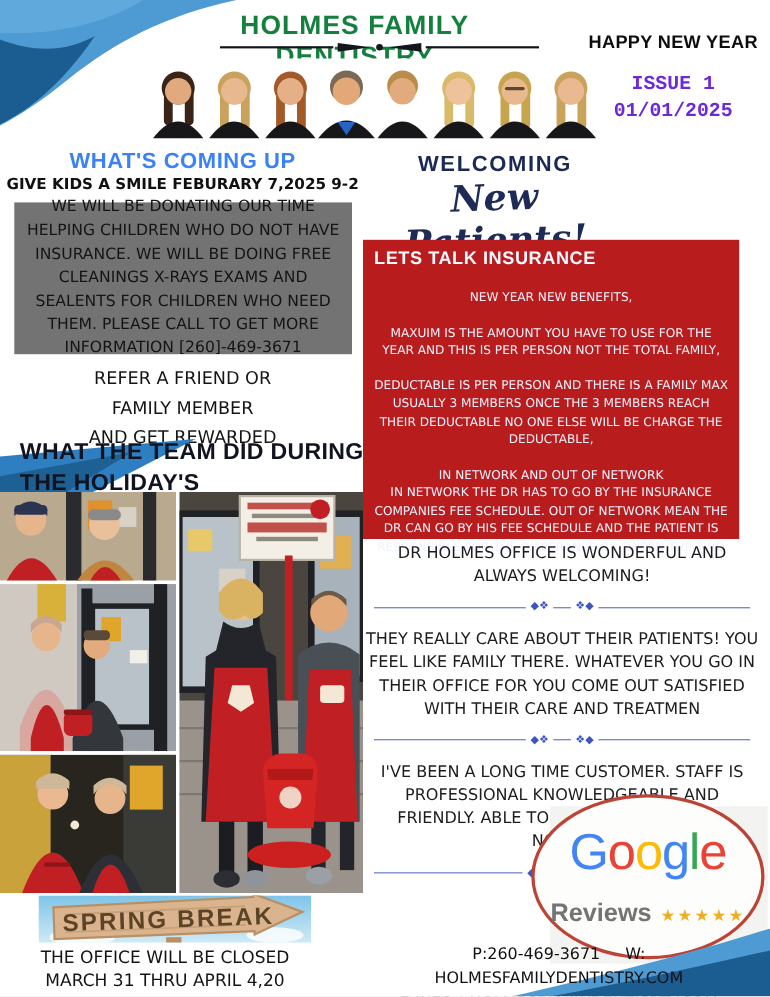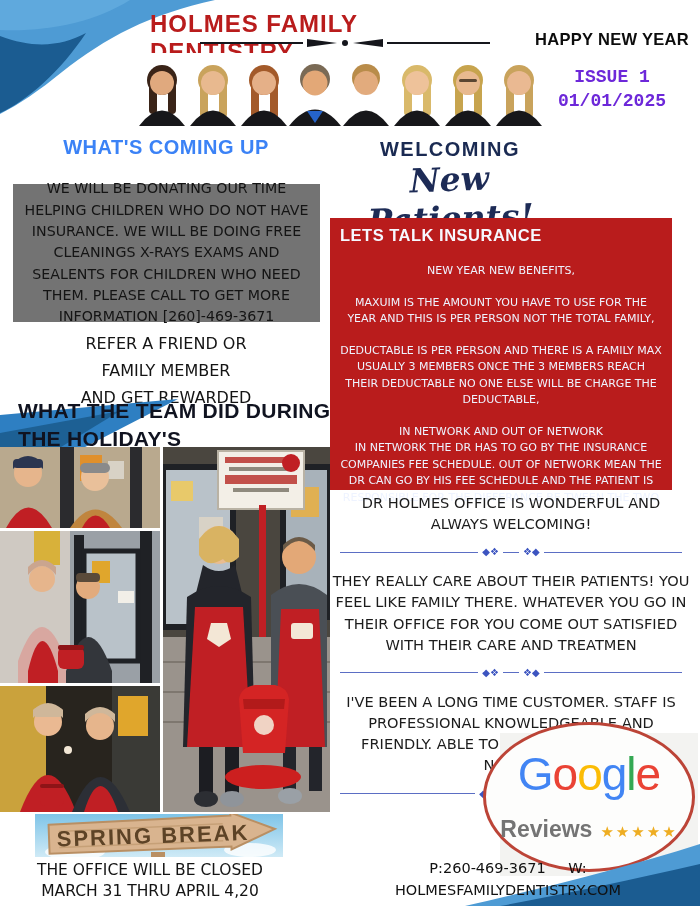--- a/index.html
+++ b/index.html
@@ -5,23 +5,23 @@
   html,body{margin:0;padding:0;background:#e8e8e8;}
   .page{
     position:relative; width:700px; height:906px; margin:0 auto;
     background:#ffffff; overflow:hidden;
     font-family:"DejaVu Sans", sans-serif; color:#1c1c1c;
   }
   .abs{position:absolute;}
 
   
   .title{
-    left:150px; top:10px; width:345px; 
+    left:150px; top:10px; width:345px; text-align:center;
     font-family:"Liberation Sans", sans-serif;
-    font-size:24px; font-weight:600; letter-spacing:1px; color:#b91c1c;
+    font-size:24px; font-weight:600; letter-spacing:1px; color:#15803d;
   }
   .title-divider{left:200px; top:39px; width:290px; display:flex; align-items:center;}
   .title-divider .bar{flex:1; height:2px; background:#15161c;}
   .title-divider .dm{width:0;height:0;border-top:4px solid transparent;border-bottom:4px solid transparent;}
   .title-divider .dm.l{border-left:30px solid #15161c; margin-left:4px;}
   .title-divider .dm.r{border-right:30px solid #15161c; margin-right:4px;}
   .title-divider .dot{width:6px;height:6px;border-radius:50%;background:#15161c;margin:0 5px;}
   .hdr-right{left:528px; top:30px; width:168px; text-align:center; font-family:"Liberation Sans", sans-serif;}
   .hdr-greeting{font-size:16.5px; font-weight:700; color:#0d0d0d; letter-spacing:.3px;}
   .hdr-issue,.hdr-date{font-family:"Liberation Mono", monospace; font-size:18px; font-weight:700; color:#6d28d9;}
@@ -168,20 +168,21 @@
     <g>
         <circle cx="382" cy="27" r="15" fill="#c9a35c"></circle>
         <rect x="369" y="27" width="8" height="38" rx="4" fill="#c9a35c"></rect>
         <rect x="388" y="27" width="8" height="38" rx="4" fill="#c9a35c"></rect>
         <circle cx="382" cy="30" r="12" fill="#eab992"></circle>
         <path d="M359 73 Q382 42 405 73 Z" fill="#17171a"></path>
       </g>
   </svg>
 
   <div class="abs coming-h">WHAT'S COMING UP</div>
+  <div class="abs coming-sub">GIVE KIDS A SMILE FEBURARY 7,2025 9-2</div>
   <div class="abs info-box">
     <p>WE WILL BE DONATING OUR TIME HELPING CHILDREN WHO DO NOT HAVE INSURANCE. WE WILL BE DOING FREE CLEANINGS X-RAYS EXAMS AND SEALENTS FOR CHILDREN WHO NEED THEM. PLEASE CALL TO GET MORE INFORMATION [260]-469-3671</p>
   </div>
   <div class="abs refer">
     <div>REFER A FRIEND OR</div>
     <div>FAMILY MEMBER</div>
     <div>AND GET REWARDED</div>
   </div>
 
   <svg class="abs team-swoosh" width="215" height="62" viewBox="0 0 215 62">

